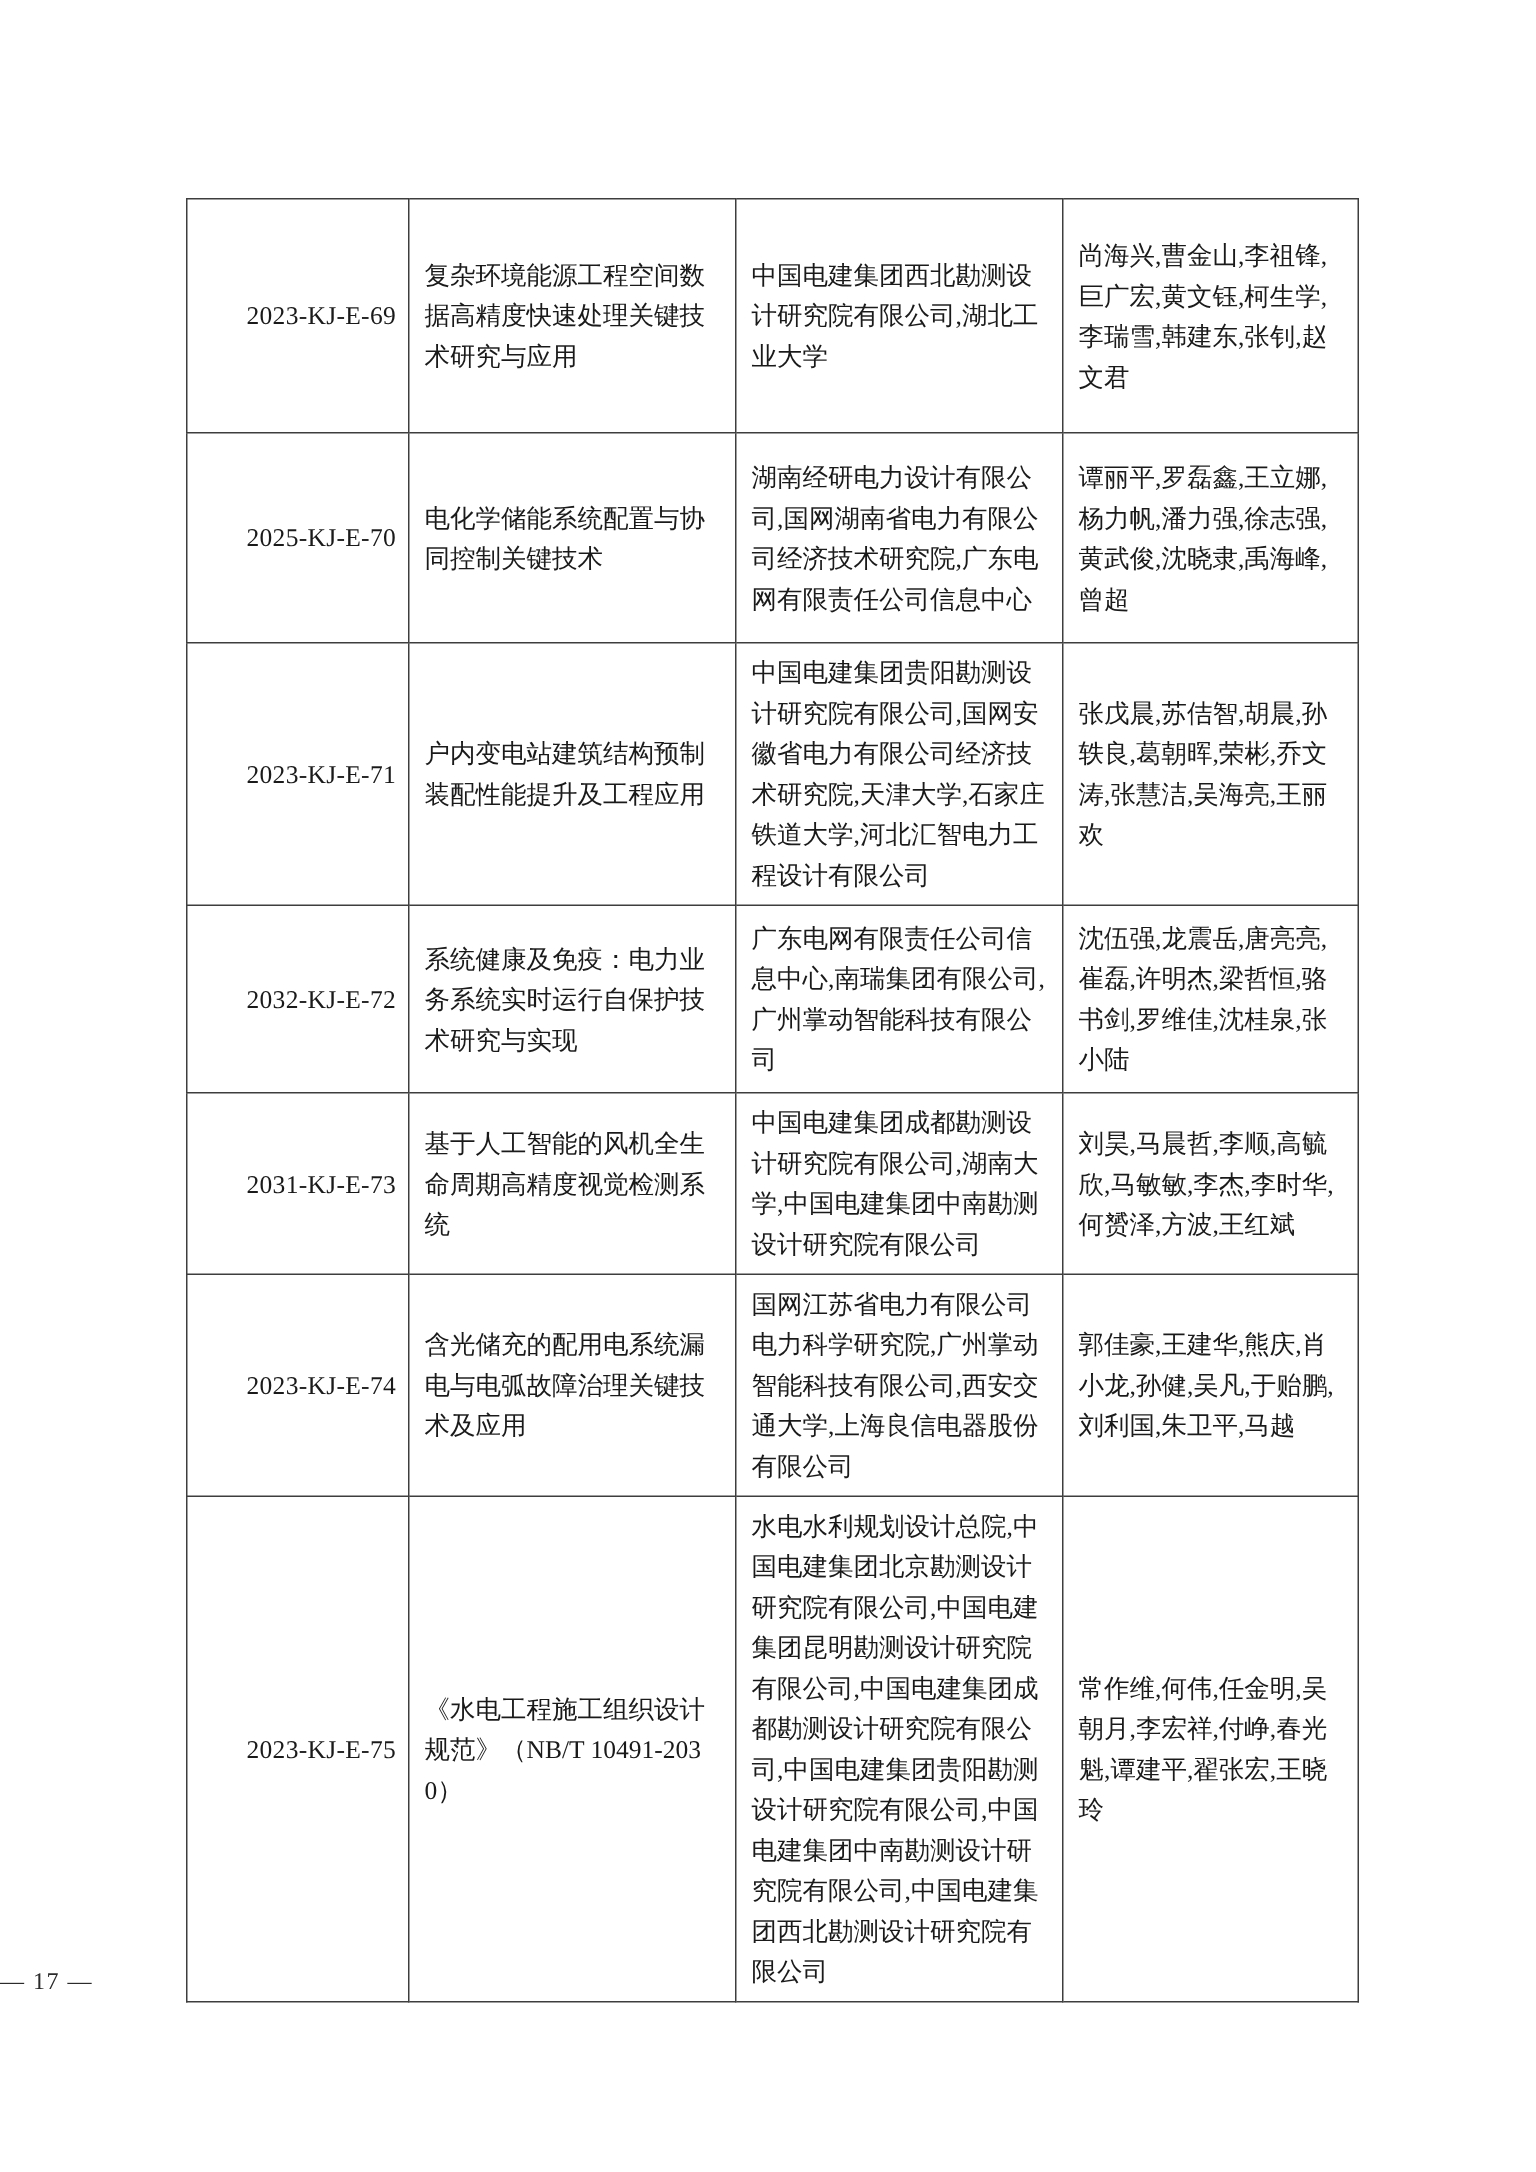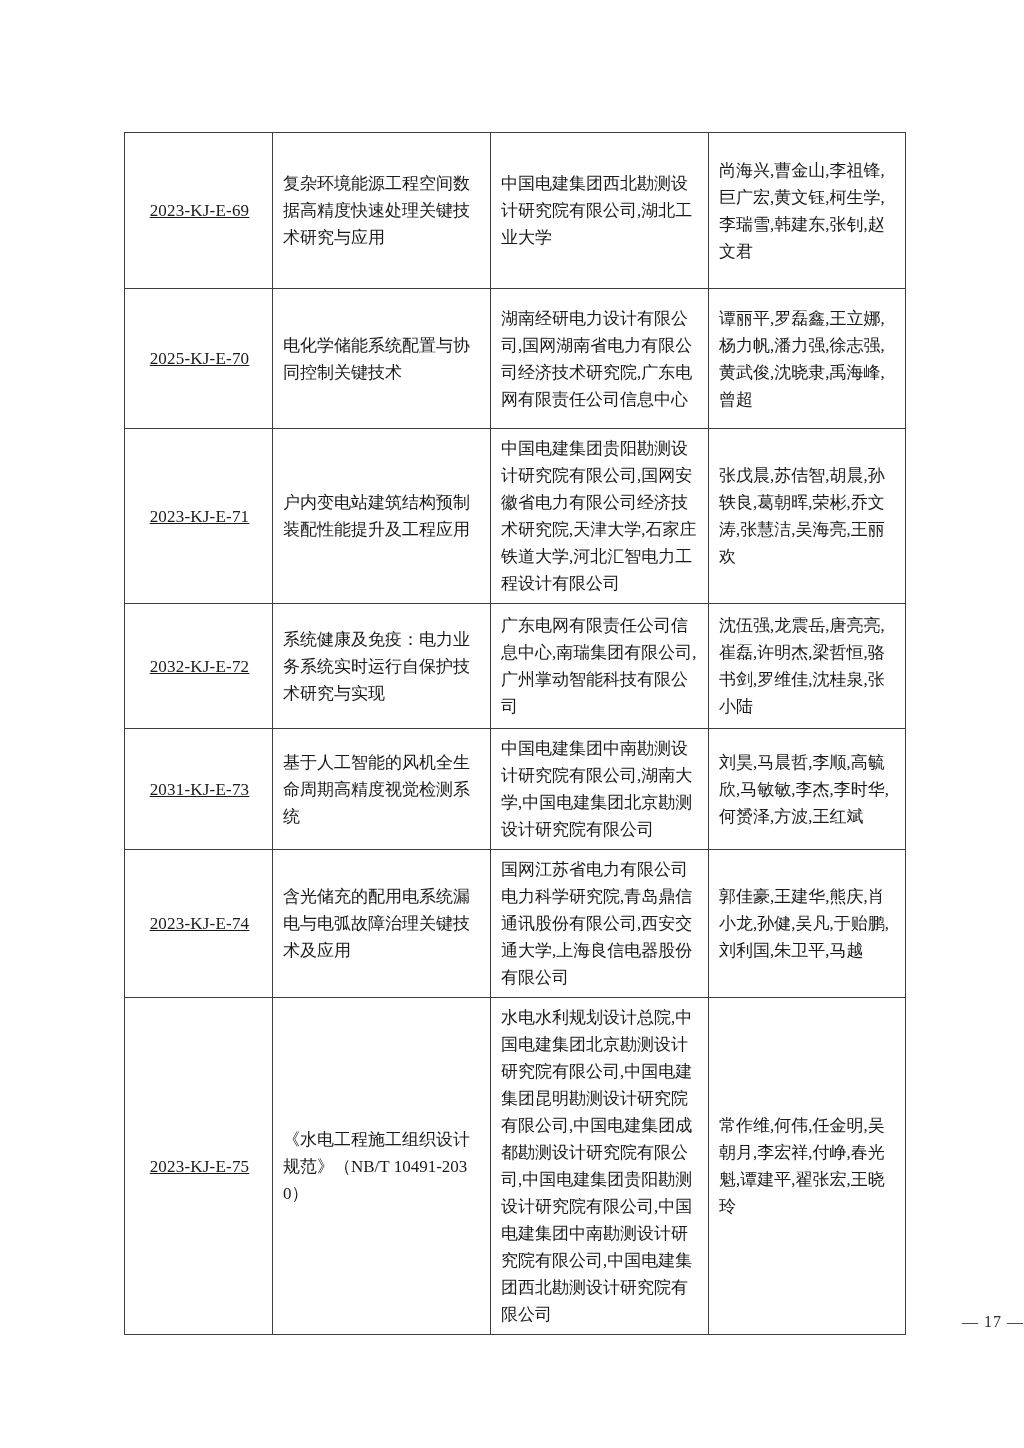--- a/index.html
+++ b/index.html
@@ -28,40 +28,39 @@
   table.awards td {
     border: 1.5px solid #3e3e3e;
     font-size: 17px;
     line-height: 27px;
     vertical-align: middle;
     padding: 6px 8px 6px 10px;
     overflow: hidden;
     word-break: break-all;
   }
   td.c-id {
-    text-align: center;
+    text-align: right;
     padding: 6px 4px;
     font-size: 16.5px;
     letter-spacing: 0.2px;
     white-space: nowrap;
-    text-decoration: underline;
   }
   tr.r0 { height: 156px; }
   tr.r1 { height: 140px; }
   tr.r2 { height: 162px; }
   tr.r3 { height: 125px; }
   tr.r4 { height: 118px; }
   tr.r5 { height: 130px; }
   tr.r6 { height: 323px; }
   .footer {
     position: absolute;
     left: 0;
     right: 0;
     top: 1313px;
-    text-align: right;
+    text-align: left;
     font-size: 16px;
     color: #2b2b2b;
     letter-spacing: 1px;
   }
 </style>
 </head>
 <body>
 
 <div class="page">
 
@@ -93,27 +92,27 @@
       </tr>
       <tr class="r3">
         <td class="c-id">2032-KJ-E-72</td>
         <td class="c-title">系统健康及免疫：电力业务系统实时运行自保护技术研究与实现</td>
         <td class="c-orgs">广东电网有限责任公司信息中心,南瑞集团有限公司,广州掌动智能科技有限公司</td>
         <td class="c-people">沈伍强,龙震岳,唐亮亮,崔磊,许明杰,梁哲恒,骆书剑,罗维佳,沈桂泉,张小陆</td>
       </tr>
       <tr class="r4">
         <td class="c-id">2031-KJ-E-73</td>
         <td class="c-title">基于人工智能的风机全生命周期高精度视觉检测系统</td>
-        <td class="c-orgs">中国电建集团中南勘测设计研究院有限公司,湖南大学,中国电建集团北京勘测设计研究院有限公司</td>
+        <td class="c-orgs">中国电建集团成都勘测设计研究院有限公司,湖南大学,中国电建集团中南勘测设计研究院有限公司</td>
         <td class="c-people">刘昊,马晨哲,李顺,高毓欣,马敏敏,李杰,李时华,何赟泽,方波,王红斌</td>
       </tr>
       <tr class="r5">
         <td class="c-id">2023-KJ-E-74</td>
         <td class="c-title">含光储充的配用电系统漏电与电弧故障治理关键技术及应用</td>
-        <td class="c-orgs">国网江苏省电力有限公司电力科学研究院,青岛鼎信通讯股份有限公司,西安交通大学,上海良信电器股份有限公司</td>
+        <td class="c-orgs">国网江苏省电力有限公司电力科学研究院,广州掌动智能科技有限公司,西安交通大学,上海良信电器股份有限公司</td>
         <td class="c-people">郭佳豪,王建华,熊庆,肖小龙,孙健,吴凡,于贻鹏,刘利国,朱卫平,马越</td>
       </tr>
       <tr class="r6">
         <td class="c-id">2023-KJ-E-75</td>
         <td class="c-title">《水电工程施工组织设计规范》（NB/T 10491-2030）</td>
         <td class="c-orgs">水电水利规划设计总院,中国电建集团北京勘测设计研究院有限公司,中国电建集团昆明勘测设计研究院有限公司,中国电建集团成都勘测设计研究院有限公司,中国电建集团贵阳勘测设计研究院有限公司,中国电建集团中南勘测设计研究院有限公司,中国电建集团西北勘测设计研究院有限公司</td>
         <td class="c-people">常作维,何伟,任金明,吴朝月,李宏祥,付峥,春光魁,谭建平,翟张宏,王晓玲</td>
       </tr>
     </tbody>
   </table>

